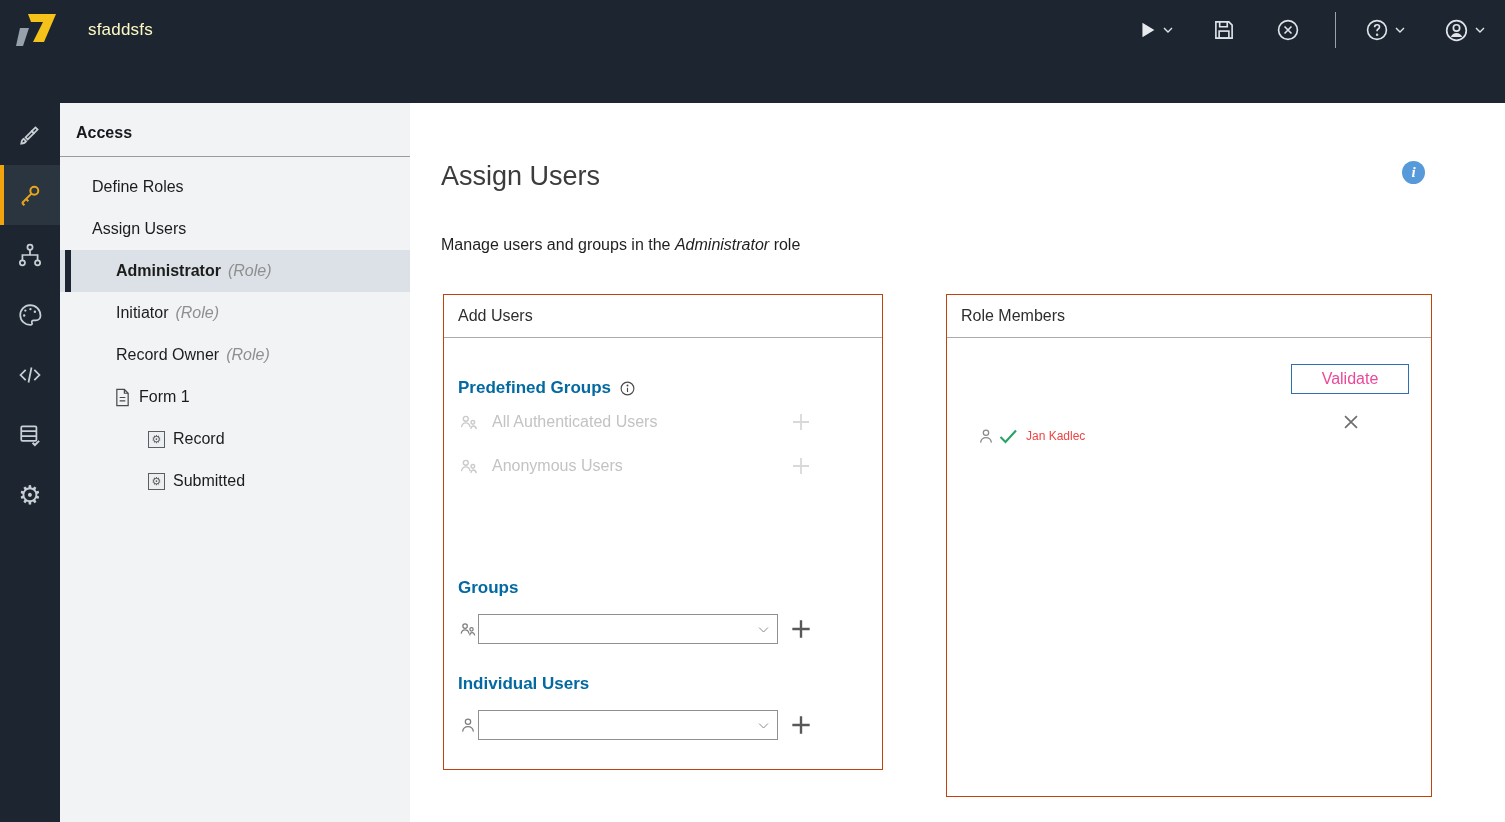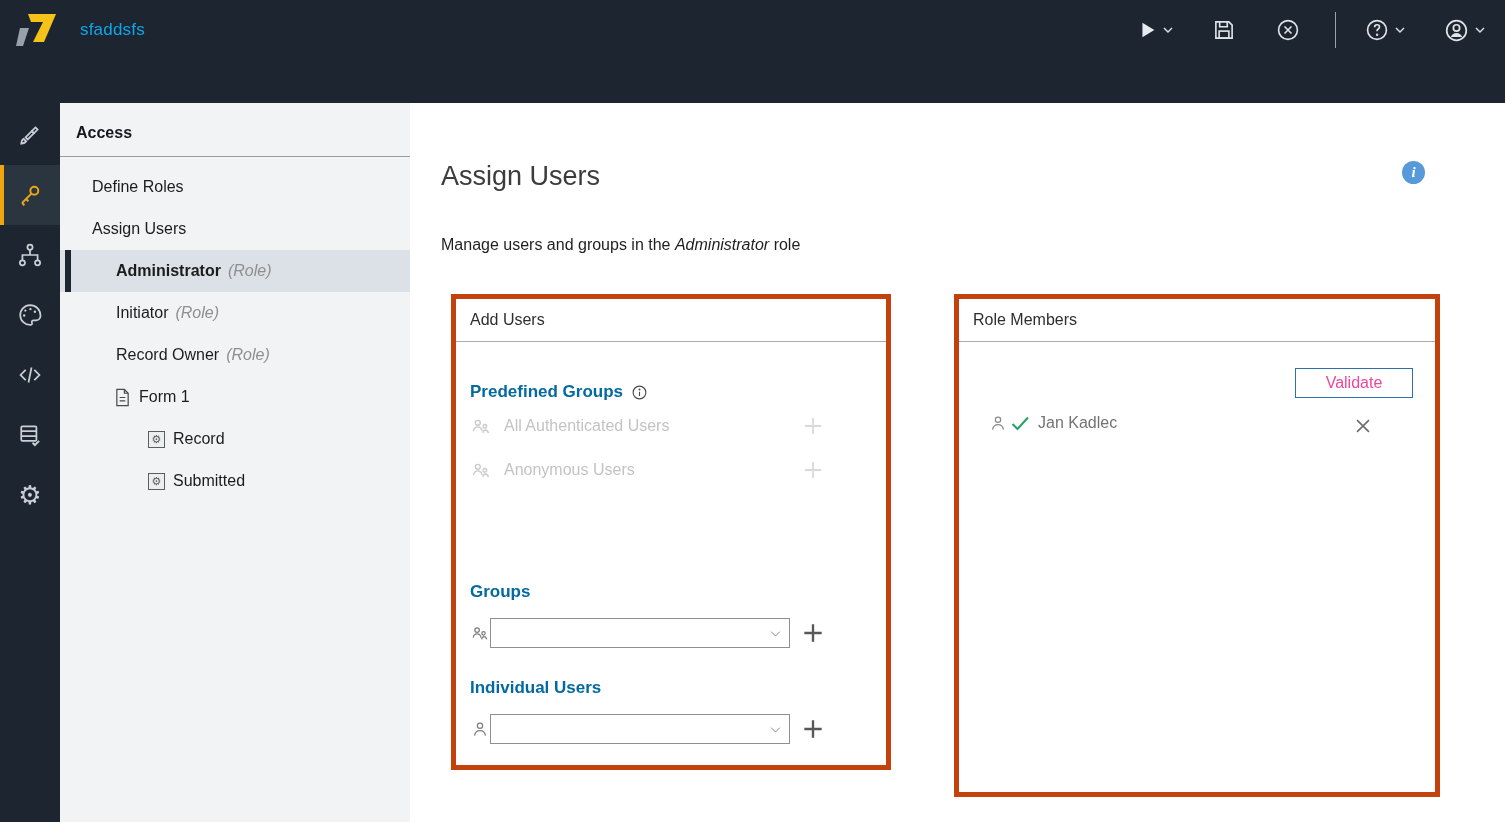--- a/index.html
+++ b/index.html
@@ -5,21 +5,21 @@
   * { box-sizing: border-box; margin: 0; padding: 0; }
   body {
     width: 1505px; height: 822px; overflow: hidden;
     font-family: "Liberation Sans", sans-serif;
     background: #ffffff;
   }
   
   .header { height: 103px; background: #1d2630; }
   .header-inner { display: flex; align-items: center; height: 60px; padding: 0 16px; }
   .logo-wrap { width: 48px; height: 38px; display: flex; align-items: center; }
-  .app-title { color: #0ea5e9; font-size: 17px; margin-left: 16px; letter-spacing: .2px; }
+  .app-title { color: #fef9c3; font-size: 17px; margin-left: 24px; letter-spacing: .2px; }
   .toolbar { margin-left: auto; display: flex; align-items: center; }
   .tool-btn { display: flex; align-items: center; gap: 5px; cursor: pointer; padding: 4px; }
   .tb-gap { margin-left: 30px; }
   .divider-v { width: 1px; height: 36px; background: #9aa4ad; margin: 0 24px 0 30px; }
   
   .shell { display: flex; height: 719px; }
   .rail { width: 60px; background: #1d2630; display: flex; flex-direction: column; padding-top: 2px; flex: none; }
   .rail-item { height: 60px; display: flex; align-items: center; justify-content: center; position: relative; cursor: pointer; }
   .rail-item.active { background: #2b3540; }
   .active-bar { position: absolute; left: 0; top: 0; bottom: 0; width: 4px; background: #f1a40e; }
@@ -41,36 +41,36 @@
   .nav-icon { margin-right: 8px; display: flex; align-items: center; }
   .stage-gear-frame { width: 17px; height: 17px; border: 1px solid #5d5d5d; display: flex; align-items: center; justify-content: center; font-size: 11px; color: #5d5d5d; background: #eceff1; }
   
   .main { flex: 1; position: relative; background: #fff; }
   .page-title { position: absolute; left: 31px; top: 58px; font-size: 27px; font-weight: 400; color: #3c3c3c; }
   .info-fab { position: absolute; left: 992px; top: 58px; width: 23px; height: 23px; border-radius: 50%;
     background: #579ad9; color: #fff; display: flex; align-items: center; justify-content: center;
     font-family: "Liberation Serif", serif; font-weight: bold; font-style: italic; font-size: 15px; cursor: pointer; }
   .page-desc { position: absolute; left: 31px; top: 133px; font-size: 16px; color: #1f1f1f; }
   .desc-role { font-style: italic; }
-  .panel { position: absolute; top: 191px; background: #fff; border: 5px solid #c2410c; margin-left: 8px; }
+  .panel { position: absolute; top: 191px; background: #fff; border: 1px solid #c2410c; }
   .panel-add-users { left: 33px; width: 440px; height: 476px; }
   .panel-role-members { left: 536px; width: 486px; height: 503px; }
   .panel-header { height: 43px; line-height: 42px; padding-left: 14px; font-size: 16px; color: #2e2e2e; border-bottom: 1px solid #ababab; }
   .section-heading { position: absolute; left: 14px; font-size: 17px; font-weight: bold; color: #0369a1; display: flex; align-items: center; gap: 8px; }
   .pg-row { position: absolute; left: 14px; right: 0; height: 44px; display: flex; align-items: center; font-size: 16px; color: #c3c3c3; }
   .pg-label { margin-left: 12px; }
   .pg-plus { position: absolute; left: 331px; display: flex; cursor: default; }
   .combo-row { position: absolute; left: 14px; height: 44px; display: flex; align-items: center; }
   .combo { width: 300px; height: 30px; border: 1px solid #909090; background: #fff; position: relative; }
   .combo input { border: 0; outline: none; width: calc(100% - 28px); height: 100%; font-size: 15px; padding: 0 8px; background: transparent; font-family: "Liberation Sans", sans-serif; }
   .combo-chev { position: absolute; right: 6px; top: 7px; cursor: pointer; }
   .combo-plus { margin-left: 10px; display: flex; cursor: pointer; }
   .validate-btn { position: absolute; right: 22px; top: 69px; width: 118px; height: 30px; background: #fff;
     border: 1px solid #2e6fb2; color: #ec4899; font-size: 16px; display: flex; align-items: center; justify-content: center; cursor: pointer; }
-  .member-row { position: absolute; left: 29px; top: 102px; height: 44px; display: flex; align-items: center; font-size: 16px; color: #737373; }
+  .member-row { position: absolute; left: 29px; top: 119px; height: 44px; display: flex; align-items: center; font-size: 12px; color: #ef4444; }
   .member-name { margin-left: 6px; }
   .remove-btn { position: absolute; left: 390px; top: 113px; width: 28px; height: 28px; display: flex; align-items: center; justify-content: center; cursor: pointer; }
 </style>
 </head>
 <body>
 
 <div class="header">
   <div class="header-inner">
     <div class="logo-wrap">
       <svg width="46" height="36" viewBox="0 0 46 36">

